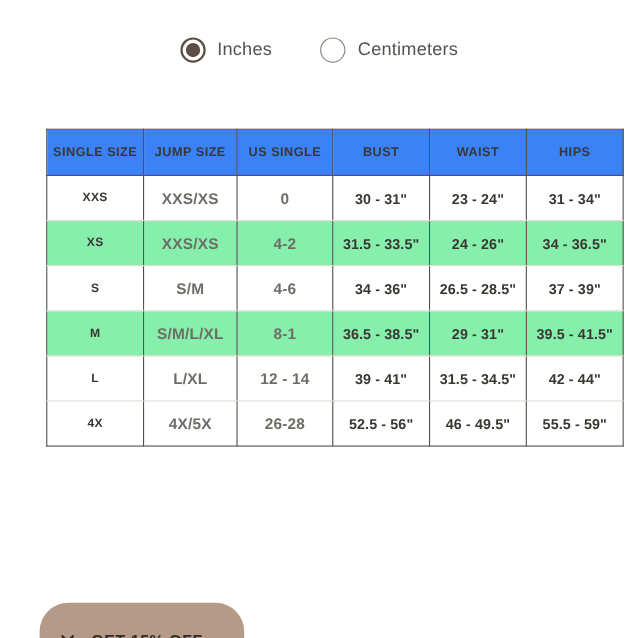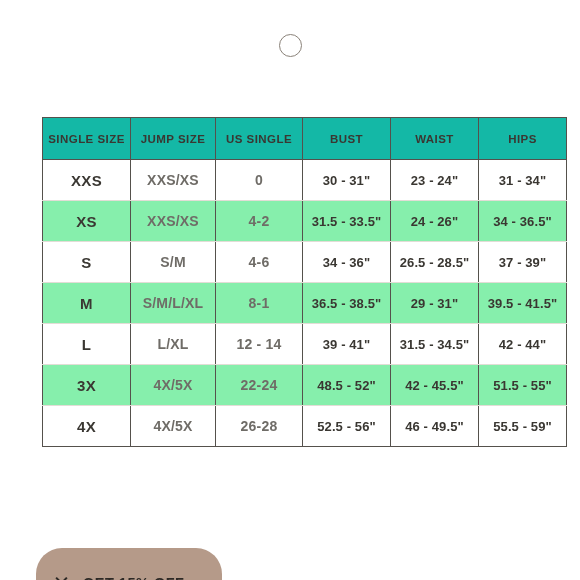--- a/index.html
+++ b/index.html
@@ -95,34 +95,34 @@
   }
 
   table.size-table thead th {
     height: 42px;
     font-size: 11.5px;
     font-weight: bold;
     letter-spacing: 0.45px;
     color: #3a3732;
     border-top: 1.2px solid #55514c;
     border-bottom: 1.2px solid #55514c;
-    background: #14b8a6;
+    background: #3b82f6;
   }
 
   table.size-table tbody tr { height: 41px; }
 
   table.size-table tbody tr.odd td { background: #ffffff; }
   table.size-table tbody tr.even td { background: #86efac; }
 
   table.size-table tbody tr:last-child td {
     border-bottom: 1.2px solid #55514c;
   }
 
   td.col-single {
-    font-size: 15px;
+    font-size: 11px;
     font-weight: bold;
     color: #3a3732;
     letter-spacing: 0.3px;
   }
 
   td.col-jump,
   td.col-numeric {
     font-size: 14px;
     font-weight: bold;
     color: #6f6c67;
@@ -180,25 +180,32 @@
     letter-spacing: 0.5px;
     margin-top: 24px;
     white-space: nowrap;
   }
 </style>
 </head>
 <body>
 
 <div id="unit-toggle">
 
+  <div class="radio-option">
+    <span class="radio-mark">
+      <span class="radio-dot"></span>
+    </span>
+    <span class="radio-label">Inches</span>
+  </div>
 
   <div class="radio-option">
     <span class="radio-mark off">
       
     </span>
+    <span class="radio-label">Centimeters</span>
   </div>
 
 </div>
 
 <div id="size-table-wrap">
   <table class="size-table">
     <colgroup>
       <col class="c1">
         <col class="c2">
         <col class="c3">
@@ -250,28 +257,20 @@
         <td class="col-meas">39.5 - 41.5"</td>
       </tr>
       <tr class="odd">
         <td class="col-single">L</td>
         <td class="col-jump">L/XL</td>
         <td class="col-numeric">12 - 14</td>
         <td class="col-meas">39 - 41"</td>
         <td class="col-meas">31.5 - 34.5"</td>
         <td class="col-meas">42 - 44"</td>
       </tr>
-      <tr class="even">
-        <td class="col-single">3X</td>
-        <td class="col-jump">4X/5X</td>
-        <td class="col-numeric">22-24</td>
-        <td class="col-meas">48.5 - 52"</td>
-        <td class="col-meas">42 - 45.5"</td>
-        <td class="col-meas">51.5 - 55"</td>
-      </tr>
       <tr class="odd">
         <td class="col-single">4X</td>
         <td class="col-jump">4X/5X</td>
         <td class="col-numeric">26-28</td>
         <td class="col-meas">52.5 - 56"</td>
         <td class="col-meas">46 - 49.5"</td>
         <td class="col-meas">55.5 - 59"</td>
       </tr>
     </tbody>
   </table>

